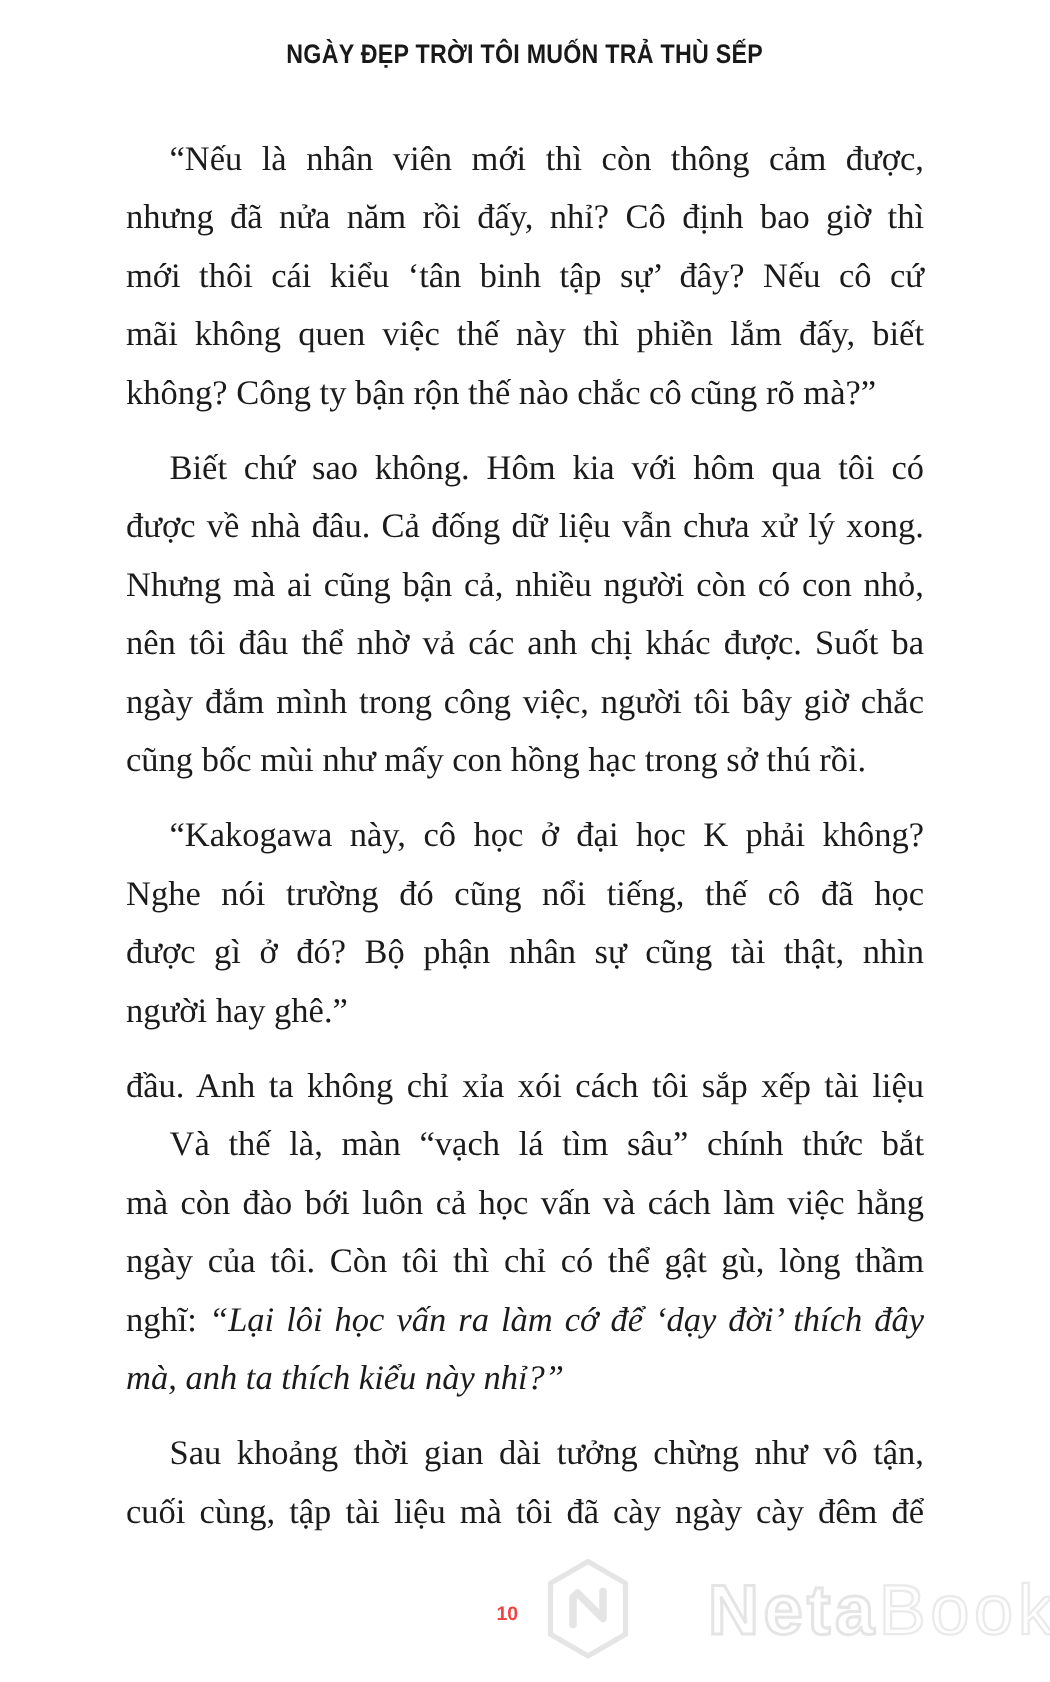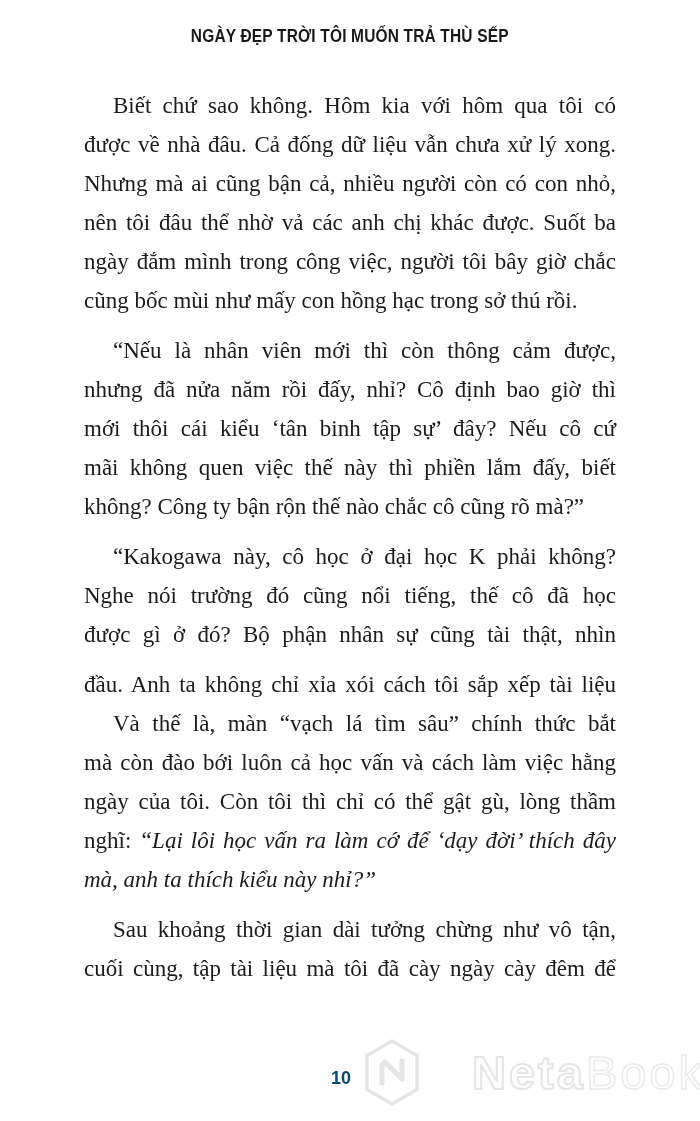--- a/index.html
+++ b/index.html
@@ -55,22 +55,22 @@
   .text-line.last.cont { text-align-last: justify; }
   .italic { font-style: italic; }
 
   
   .page-number {
     position: absolute;
     top: 1068px;
     left: 331px;
     font-family: "Liberation Sans", sans-serif;
     font-weight: bold;
-    font-size: 18px;
-    color: #0c4a6e;
+    font-size: 13px;
+    color: #ef4444;
   }
   .watermark {
     position: absolute;
     top: 1038px;
     left: 362px;
     display: flex;
     align-items: center;
     pointer-events: none;
   }
   .wm-logo { display: block; margin-right: 10px; }
@@ -106,38 +106,39 @@
 <body>
 
 <div class="page">
 
   <div class="running-head">
     <span>NGÀY ĐẸP TRỜI TÔI MUỐN TRẢ THÙ SẾP</span>
   </div>
 
   <div class="body-text">
       <div class="paragraph">
+        <div class="text-line first"><span>“Nếu là nhân viên mới thì còn thông cảm được,</span></div>
+        <div class="text-line"><span>nhưng đã nửa năm rồi đấy, nhỉ? Cô định bao giờ thì</span></div>
+        <div class="text-line"><span>mới thôi cái kiểu ‘tân binh tập sự’ đây? Nếu cô cứ</span></div>
+        <div class="text-line"><span>mãi không quen việc thế này thì phiền lắm đấy, biết</span></div>
+        <div class="text-line last"><span>không? Công ty bận rộn thế nào chắc cô cũng rõ mà?”</span></div>
+      </div>
+      <div class="paragraph">
         <div class="text-line first"><span>Biết chứ sao không. Hôm kia với hôm qua tôi có</span></div>
         <div class="text-line"><span>được về nhà đâu. Cả đống dữ liệu vẫn chưa xử lý xong.</span></div>
         <div class="text-line"><span>Nhưng mà ai cũng bận cả, nhiều người còn có con nhỏ,</span></div>
         <div class="text-line"><span>nên tôi đâu thể nhờ vả các anh chị khác được. Suốt ba</span></div>
         <div class="text-line"><span>ngày đắm mình trong công việc, người tôi bây giờ chắc</span></div>
         <div class="text-line last"><span>cũng bốc mùi như mấy con hồng hạc trong sở thú rồi.</span></div>
       </div>
       <div class="paragraph">
-        <div class="text-line first"><span>“Nếu là nhân viên mới thì còn thông cảm được,</span></div>
-        <div class="text-line"><span>nhưng đã nửa năm rồi đấy, nhỉ? Cô định bao giờ thì</span></div>
-        <div class="text-line"><span>mới thôi cái kiểu ‘tân binh tập sự’ đây? Nếu cô cứ</span></div>
-        <div class="text-line"><span>mãi không quen việc thế này thì phiền lắm đấy, biết</span></div>
-        <div class="text-line last"><span>không? Công ty bận rộn thế nào chắc cô cũng rõ mà?”</span></div>
-      </div>
-      <div class="paragraph">
         <div class="text-line first"><span>“Kakogawa này, cô học ở đại học K phải không?</span></div>
         <div class="text-line"><span>Nghe nói trường đó cũng nổi tiếng, thế cô đã học</span></div>
         <div class="text-line"><span>được gì ở đó? Bộ phận nhân sự cũng tài thật, nhìn</span></div>
+        <div class="text-line last"><span>người hay ghê.”</span></div>
       </div>
       <div class="paragraph">
         <div class="text-line"><span>đầu. Anh ta không chỉ xỉa xói cách tôi sắp xếp tài liệu</span></div>
         <div class="text-line first"><span>Và thế là, màn “vạch lá tìm sâu” chính thức bắt</span></div>
         <div class="text-line"><span>mà còn đào bới luôn cả học vấn và cách làm việc hằng</span></div>
         <div class="text-line"><span>ngày của tôi. Còn tôi thì chỉ có thể gật gù, lòng thầm</span></div>
         <div class="text-line"><span>nghĩ: </span><span class="italic">“Lại lôi học vấn ra làm cớ để ‘dạy đời’ thích đây</span></div>
         <div class="text-line last"><span class="italic">mà, anh ta thích kiểu này nhỉ?”</span></div>
       </div>
       <div class="paragraph">

